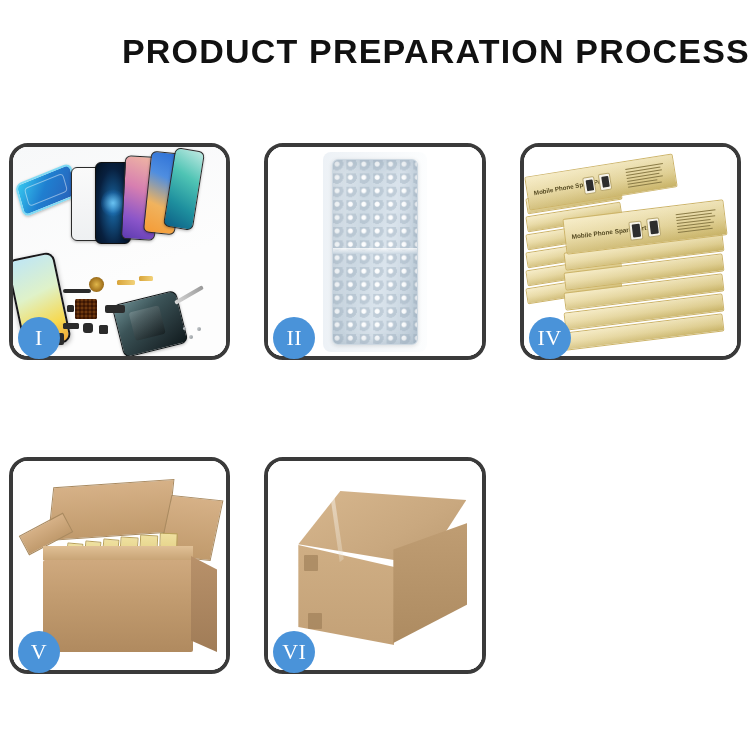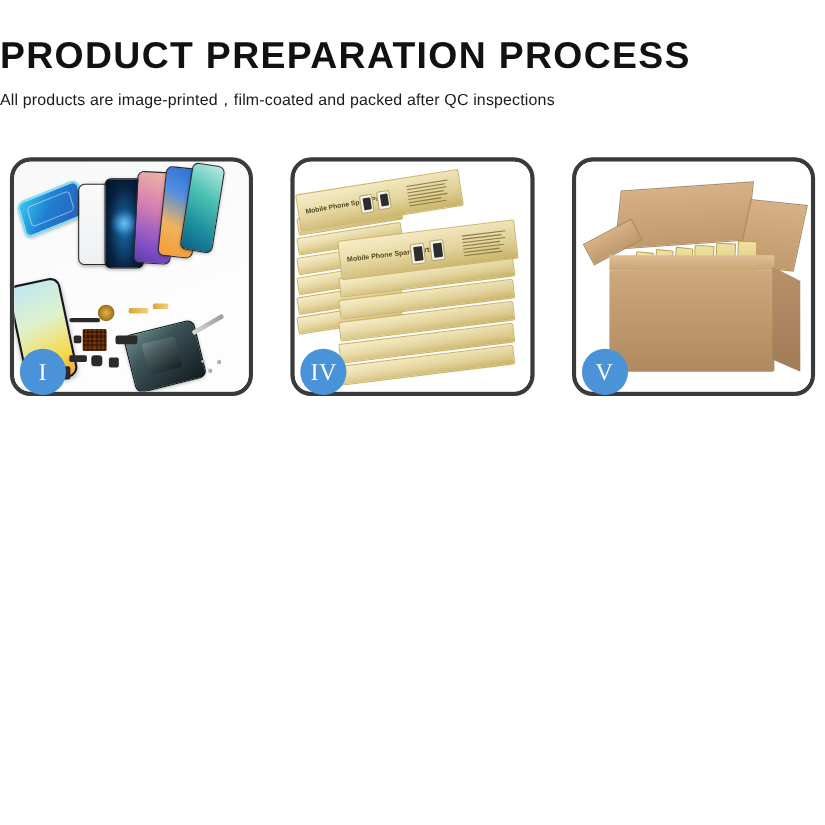--- a/index.html
+++ b/index.html
@@ -5,21 +5,21 @@
   * { box-sizing: border-box; margin: 0; padding: 0; }
   html, body {
     width: 750px; height: 750px;
     background: #ffffff;
     font-family: "Liberation Sans", sans-serif;
     overflow: hidden;
   }
   .page { position: relative; width: 750px; height: 750px; background: #fff; }
 
   
-  .header { text-align: left; padding-top: 34px; }
+  .header { text-align: right; padding-top: 34px; }
   .title {
     font-size: 34px; font-weight: 700; letter-spacing: 1.2px;
     color: #111; line-height: 1.05; white-space: nowrap;
   }
   .subtitle {
     font-size: 14.5px; font-weight: 400; color: #1a1a1a;
     margin-top: 11px; letter-spacing: 0.15px; white-space: nowrap;
   }
 
   
@@ -275,21 +275,20 @@
     position:absolute; background: rgba(150,118,80,.55); border-radius:1px;
   }
 </style>
 </head>
 <body>
 
 <div class="page">
 
   <div class="header">
     <div class="title">PRODUCT PREPARATION PROCESS</div>
-    <div class="subtitle">All products are image-printed，film-coated and packed after QC inspections</div>
   </div>
 
   <div class="grid">
 
     <div class="panel">
       <div class="panel-clip">
         <div class="scene1">
           <div class="ph ph-flex"></div>
           <div class="ph ph-glass"></div>
           <div class="ph ph-dark"></div>
@@ -312,20 +311,29 @@
           <div class="part" style="left:42px; top:186px; width:9px; height:12px; border-radius:2px;"></div>
           <div class="part silver" style="left:176px; top:188px; width:4px; height:4px;"></div>
           <div class="part silver" style="left:184px; top:180px; width:4px; height:4px;"></div>
           <div class="part silver" style="left:170px; top:180px; width:3px; height:3px;"></div>
           <div class="part" style="left:160px; top:146px; width:32px; height:4px; background:linear-gradient(90deg,#d8d8d8,#9a9a9a); transform:rotate(-30deg);"></div>
         </div>
       </div>
       <div class="badge">I</div>
     </div>
 
+    <div class="panel">
+      <div class="panel-clip">
+        <div class="scene2">
+          <div class="bubble-halo"></div>
+          <div class="bubblepack"></div>
+        </div>
+      </div>
+      <div class="badge">II</div>
+    </div>
 
 
     <div class="panel">
       <div class="panel-clip">
         <div class="scene4">
 
           <div class="stackbox" style="left:2px; top:44px; width:96px; height:16px; transform:rotate(-9deg);">
               <span class="face"></span>
             </div>
           <div class="stackbox" style="left:2px; top:62px; width:96px; height:16px; transform:rotate(-9deg);">
@@ -424,15 +432,28 @@
           <div class="carton-front-top"></div>
           <div class="carton-body"></div>
           <div style="position:absolute; left:178px; bottom:18px; width:26px; height:96px;
                       background:linear-gradient(180deg,#b8916a,#a07c57);
                       clip-path:polygon(0% 0%,100% 14%,100% 100%,0% 88%);"></div>
         </div>
       </div>
       <div class="badge">V</div>
     </div>
 
+    <div class="panel">
+      <div class="panel-clip">
+        <div class="scene6">
+          <div class="sealed-top"></div>
+          <div class="sealed-front"></div>
+          <div class="sealed-right"></div>
+          <div class="tape"></div>
+          <div class="tape-tab" style="left:36px; top:94px; width:14px; height:16px;"></div>
+          <div class="tape-tab" style="left:40px; top:152px; width:14px; height:16px;"></div>
+        </div>
+      </div>
+      <div class="badge">VI</div>
+    </div>
 
   </div>
 </div>
 
 </body></html>

